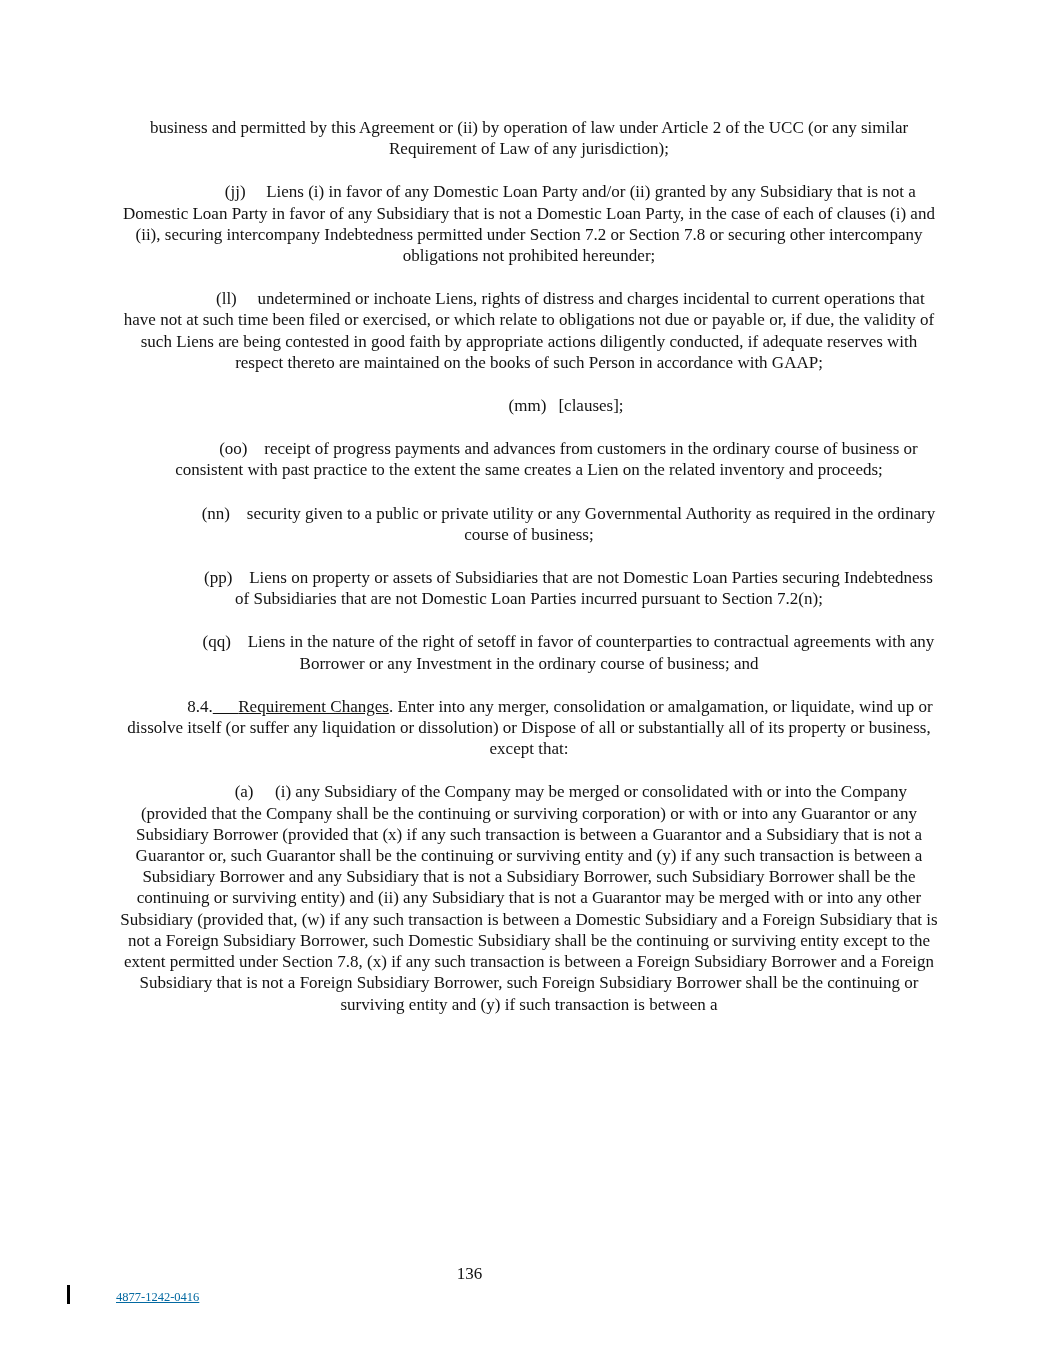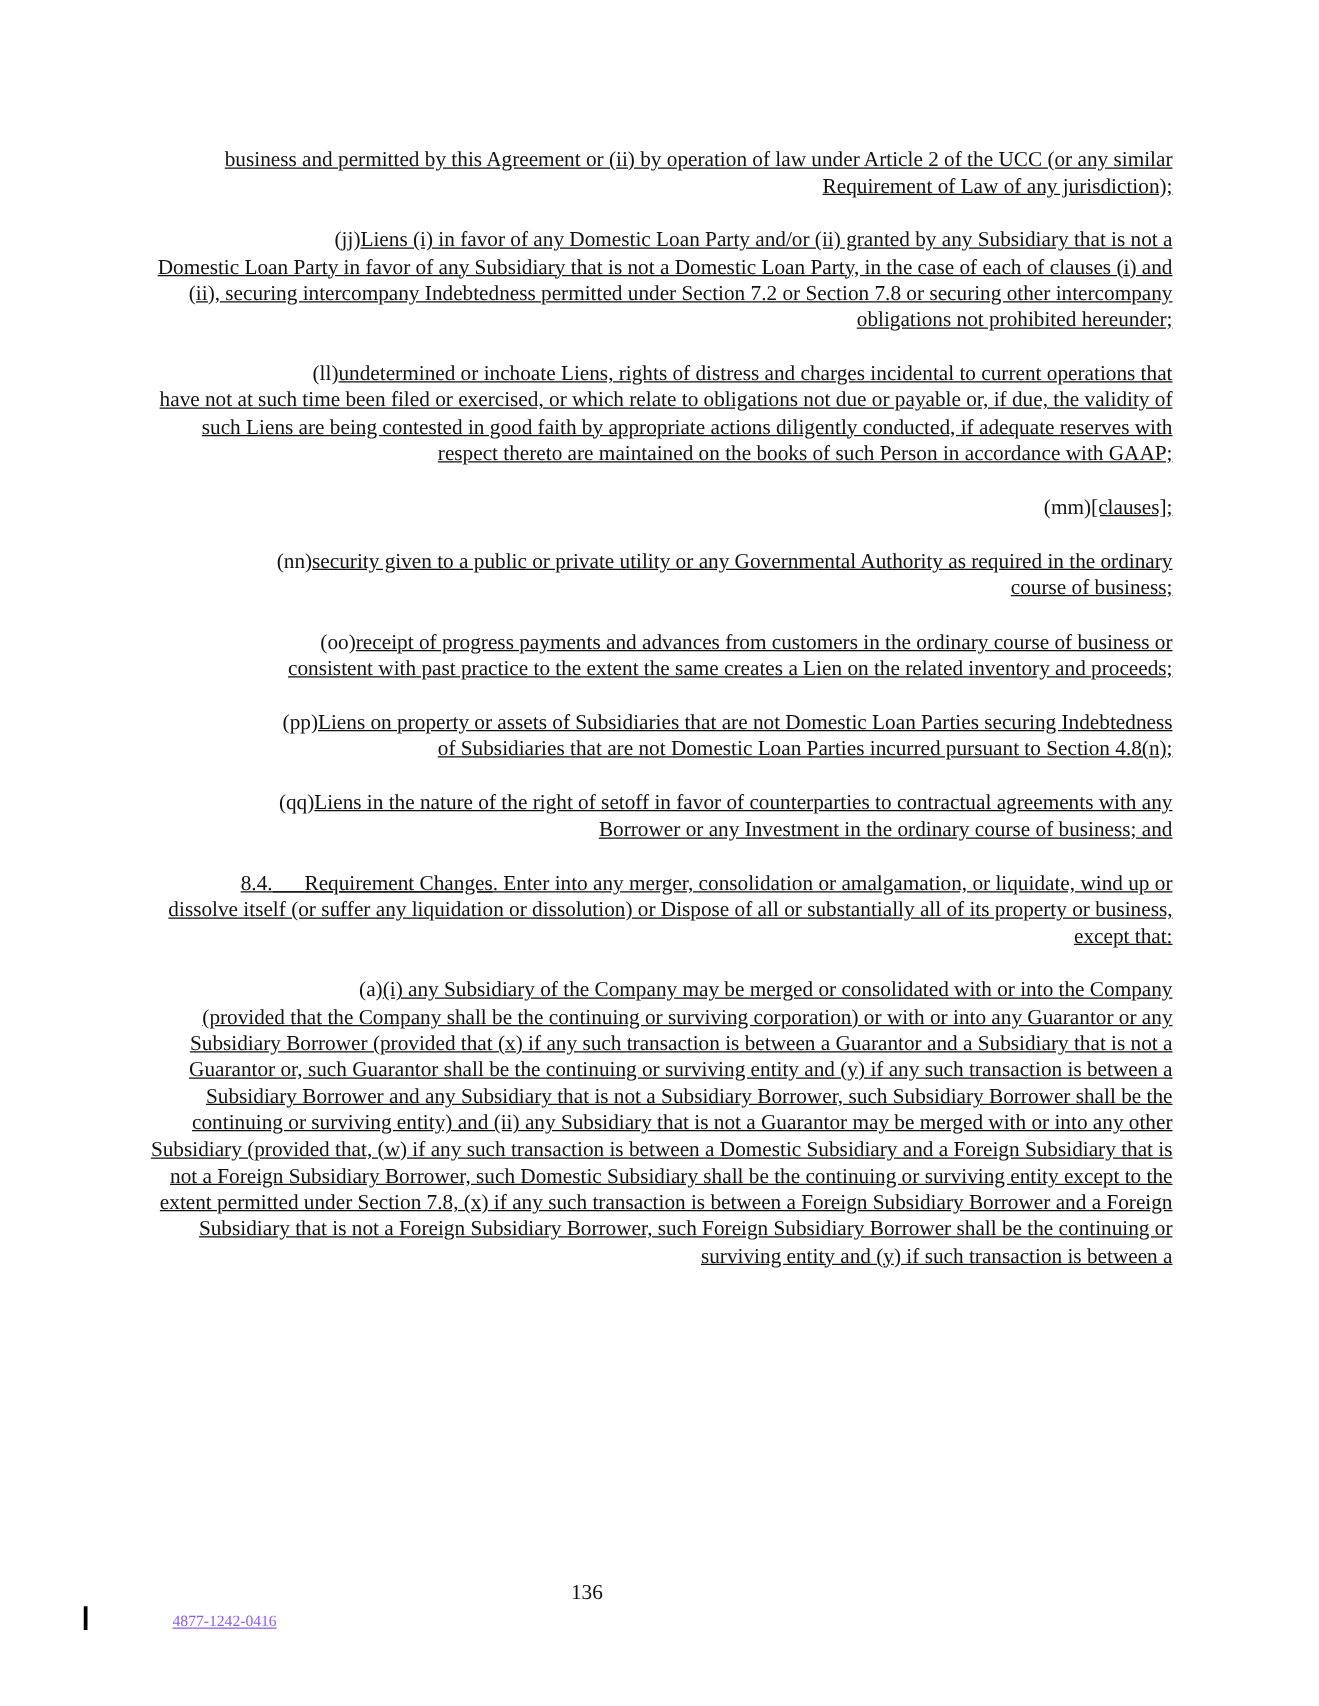--- a/index.html
+++ b/index.html
@@ -22,22 +22,21 @@
     height: 1365px;
     background: #ffffff;
   }
   .content {
     position: absolute;
     left: 120px;
     top: 117px;
     width: 818px;
     font-size: 17px;
     line-height: 21.2px;
-    text-align: right;
-    text-decoration: underline;
+    text-align: center;
   }
   .content p {
     margin: 0 0 22px 0;
     text-indent: 62px;
   }
   .content p.cont {
     text-indent: 0;
   }
   .plabel {
     display: inline-block;
@@ -59,50 +58,50 @@
   .change-bar {
     position: absolute;
     left: 67px;
     top: 1285px;
     width: 2.5px;
     height: 19px;
     background: #000000;
   }
   .doc-id {
     position: absolute;
-    left: 138px;
+    left: 116px;
     top: 1290px;
     font-size: 12.5px;
     line-height: 15px;
-    color: #8b5cf6;
+    color: #0369a1;
     text-decoration: underline;
     cursor: pointer;
   }
 </style>
 </head>
 <body>
 
 <div class="page">
 
   <div class="content">
 
     <p class="cont"><span>business and permitted by this Agreement or (ii) by operation of law under Article 2 of the UCC (or any similar Requirement of Law of any jurisdiction);</span></p>
 
     <p><span class="plabel">(jj)</span><span>Liens (i) in favor of any Domestic Loan Party and/or (ii) granted by any Subsidiary that is not a Domestic Loan Party in favor of any Subsidiary that is not a Domestic Loan Party, in the case of each of clauses (i) and (ii), securing intercompany Indebtedness permitted under Section 7.2 or Section 7.8 or securing other intercompany obligations not prohibited hereunder;</span></p>
 
 
     <p><span class="plabel">(ll)</span><span>undetermined or inchoate Liens, rights of distress and charges incidental to current operations that have not at such time been filed or exercised, or which relate to obligations not due or payable or, if due, the validity of such Liens are being contested in good faith by appropriate actions diligently conducted, if adequate reserves with respect thereto are maintained on the books of such Person in accordance with GAAP;</span></p>
 
     <p><span class="plabel">(mm)</span><span>[clauses];</span></p>
 
+    <p><span class="plabel">(oo)</span><span>receipt of progress payments and advances from customers in the ordinary course of business or consistent with past practice to the extent the same creates a Lien on the related inventory and proceeds;</span></p>
+
     <p><span class="plabel">(nn)</span><span>security given to a public or private utility or any Governmental Authority as required in the ordinary course of business;</span></p>
 
-    <p><span class="plabel">(oo)</span><span>receipt of progress payments and advances from customers in the ordinary course of business or consistent with past practice to the extent the same creates a Lien on the related inventory and proceeds;</span></p>
-
-    <p><span class="plabel">(pp)</span><span>Liens on property or assets of Subsidiaries that are not Domestic Loan Parties securing Indebtedness of Subsidiaries that are not Domestic Loan Parties incurred pursuant to Section 4.8(n);</span></p>
+    <p><span class="plabel">(pp)</span><span>Liens on property or assets of Subsidiaries that are not Domestic Loan Parties securing Indebtedness of Subsidiaries that are not Domestic Loan Parties incurred pursuant to Section 7.2(n);</span></p>
 
     <p><span class="plabel">(qq)</span><span>Liens in the nature of the right of setoff in favor of counterparties to contractual agreements with any Borrower or any Investment in the ordinary course of business; and</span></p>
 
 
     <p><span>8.4.</span><span class="u">&nbsp;&nbsp;&nbsp;&nbsp;&nbsp;&nbsp;<span>Requirement Changes</span></span><span>. Enter into any merger, consolidation or amalgamation, or liquidate, wind up or dissolve itself (or suffer any liquidation or dissolution) or Dispose of all or substantially all of its property or business, except that:</span></p>
 
     <p><span class="plabel">(a)</span><span>(i) any Subsidiary of the Company may be merged or consolidated with or into the Company (provided that the Company shall be the continuing or surviving corporation) or with or into any Guarantor or any Subsidiary Borrower (provided that (x) if any such transaction is between a Guarantor and a Subsidiary that is not a Guarantor or, such Guarantor shall be the continuing or surviving entity and (y) if any such transaction is between a Subsidiary Borrower and any Subsidiary that is not a Subsidiary Borrower, such Subsidiary Borrower shall be the continuing or surviving entity) and (ii) any Subsidiary that is not a Guarantor may be merged with or into any other Subsidiary (provided that, (w) if any such transaction is between a Domestic Subsidiary and a Foreign Subsidiary that is not a Foreign Subsidiary Borrower, such Domestic Subsidiary shall be the continuing or surviving entity except to the extent permitted under Section 7.8, (x) if any such transaction is between a Foreign Subsidiary Borrower and a Foreign Subsidiary that is not a Foreign Subsidiary Borrower, such Foreign Subsidiary Borrower shall be the continuing or surviving entity and (y) if such transaction is between a</span></p>
 
   </div>
 

